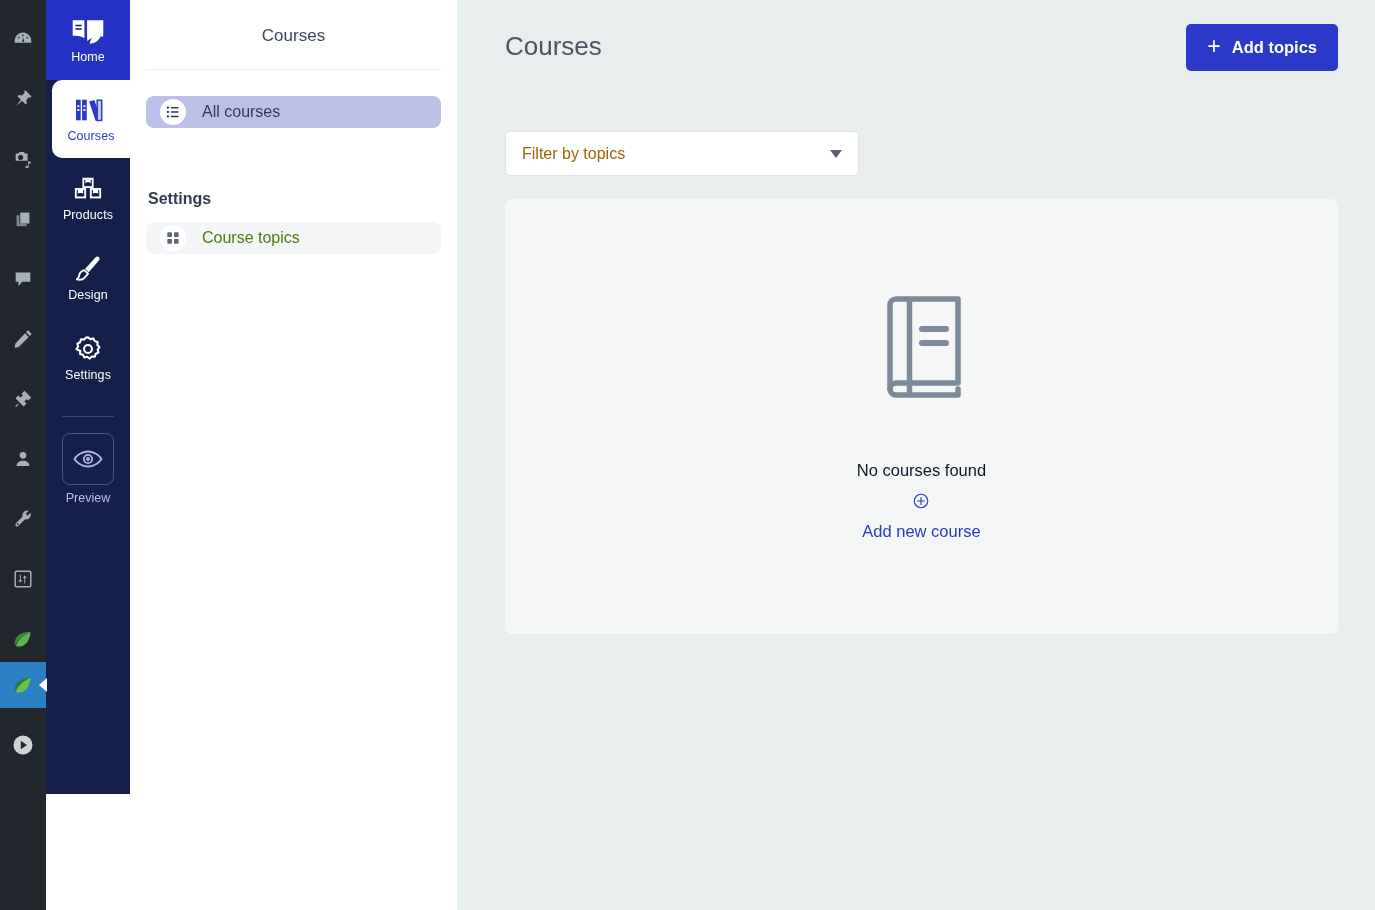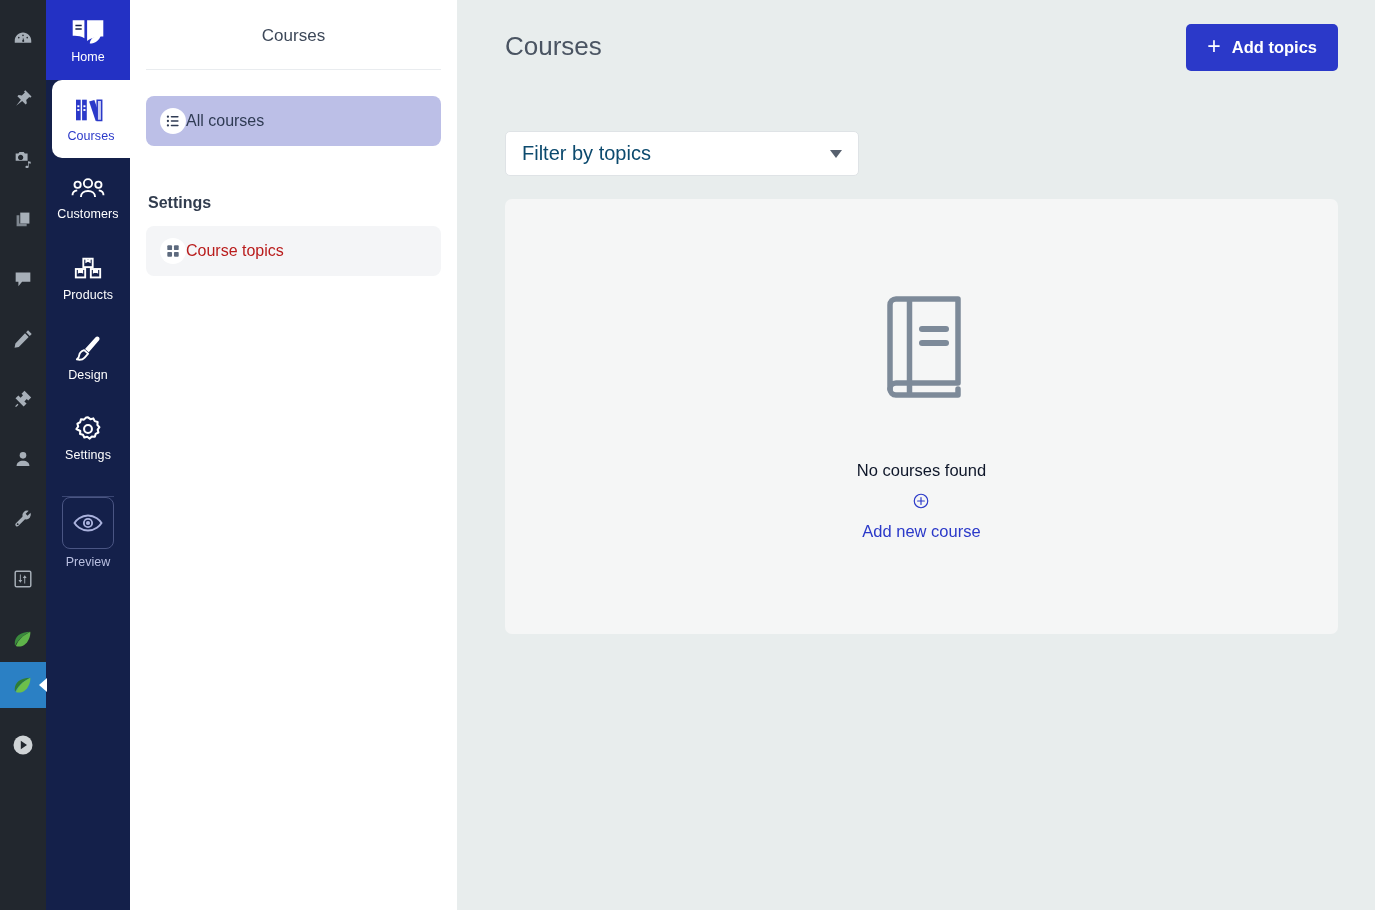--- a/index.html
+++ b/index.html
@@ -52,21 +52,21 @@
     border-right: 8px solid #ffffff;
   }
 
   
   .icon-rail-item.p1  { margin-top: 16px; }
   .icon-rail-item.gap { margin-top: 14px; }
 
   
   .nav-rail {
     width: 84px;
-    height: 910px;
+    height: 794px;
     background: #14204a;
     flex: 0 0 84px;
     position: relative;
     z-index: 2;
     padding-bottom: 20px;
   }
   .nav-item {
     width: 84px;
     height: 80px;
     display: flex;
@@ -96,20 +96,21 @@
     height: 78px;
   }
   .nav-item.selected .nav-label { color: #2b39c9; font-weight: 400; }
   .nav-divider {
     width: 52px;
     height: 1px;
     background: #3a4673;
     margin: 18px auto 0 auto;
   }
   .preview-block {
+    margin-top: 16px;
     display: flex;
     flex-direction: column;
     align-items: center;
     gap: 6px;
     cursor: pointer;
     justify-content: center;
   }
   .preview-box {
     width: 52px;
     height: 52px;
@@ -140,27 +141,28 @@
     color: #3d4859;
     padding-top: 26px;
     padding-bottom: 23px;
   }
   .sub-divider {
     height: 1px;
     background: #e9ecef;
     margin: 0 0 26px 0;
   }
   .sub-item {
-    height: 50px;
+    height: 32px;
     border-radius: 8px;
     display: flex;
     align-items: center;
+    gap: 16px;
     padding: 0 14px;
     cursor: pointer;
-    margin-bottom: 8px;
+    margin-bottom: 22px;
   }
   .sub-item.active {
     background: #bcbfe7;
   }
   .sub-item.plain {
     background: #f4f5f7;
   }
   .sub-item-icon {
     width: 26px;
     height: 26px;
@@ -168,21 +170,21 @@
     background: #ffffff;
     display: flex;
     align-items: center;
     justify-content: center;
     flex: 0 0 26px;
   }
   .sub-item-label {
     font-size: 16px;
     color: #2f3b54;
   }
-  .sub-item.plain .sub-item-label { color: #b91c1c; }
+  .sub-item.plain .sub-item-label { color: #4d7c0f; }
   .sub-section-title {
     font-size: 16px;
     color: #313c4e;
     font-weight: 700;
     padding: 40px 0 14px 2px;
   }
 
   
   .main {
     flex: 1 1 auto;
@@ -233,22 +235,22 @@
     background: #ffffff;
     border: 1px solid #dfe3e6;
     border-radius: 5px;
     display: flex;
     align-items: center;
     justify-content: space-between;
     padding: 0 16px;
     cursor: pointer;
   }
   .filter-text {
-    font-size: 20px;
-    color: #0c4a6e;
+    font-size: 16px;
+    color: #a16207;
   }
   .caret-down {
     width: 0; height: 0;
     border-left: 6.5px solid transparent;
     border-right: 6.5px solid transparent;
     border-top: 8px solid #57606e;
   }
 
   .empty-card {
     margin-top: 23px;
@@ -393,30 +395,20 @@
         <rect x="9.9" y="11" width="2.2" height="2" fill="#ffffff"></rect>
         <rect x="9.9" y="15" width="2.2" height="2" fill="#ffffff"></rect>
         <path fill="#2b39c9" d="M16 6.8l5.6-1.6 7 21-5.6 1.6z"></path>
         <path fill="#ffffff" d="M24.5 6.6l4.6-1.4v21.5l-4.6 1.4z"></path>
         <path fill="#2b39c9" d="M24.2 5.4h5.4v22h-5.4z" opacity="0.25"></path>
         <path fill="none" stroke="#2b39c9" stroke-width="1.6" d="M24.6 5.6h4.8v21.6h-4.8z"></path>
       </svg>
       <span class="nav-label">Courses</span>
     </div>
 
-    <div class="nav-item">
-      <svg width="34" height="28" viewBox="0 0 36 28">
-        <circle cx="18" cy="8" r="4.4" fill="none" stroke="#ffffff" stroke-width="2"></circle>
-        <circle cx="7" cy="9.5" r="3.3" fill="none" stroke="#ffffff" stroke-width="2"></circle>
-        <circle cx="29" cy="9.5" r="3.3" fill="none" stroke="#ffffff" stroke-width="2"></circle>
-        <path fill="none" stroke="#ffffff" stroke-width="2" d="M10.5 22.5c0-4 3.4-6.4 7.5-6.4s7.5 2.4 7.5 6.4"></path>
-        <path fill="none" stroke="#ffffff" stroke-width="2" d="M1.6 20.5c0-3 2-4.8 5-5.1M34.4 20.5c0-3-2-4.8-5-5.1"></path>
-      </svg>
-      <span class="nav-label">Customers</span>
-    </div>
 
     <div class="nav-item">
       <svg width="32" height="30" viewBox="0 0 32 32">
         <rect x="11" y="5" width="10" height="9" fill="none" stroke="#ffffff" stroke-width="2"></rect>
         <path fill="none" stroke="#ffffff" stroke-width="2" d="M14.2 5v3.2l1.8-1.1 1.8 1.1V5"></path>
         <rect x="3" y="16" width="10" height="9" fill="none" stroke="#ffffff" stroke-width="2"></rect>
         <path fill="none" stroke="#ffffff" stroke-width="2" d="M6.2 16v3.2L8 18.1l1.8 1.1V16"></path>
         <rect x="19" y="16" width="10" height="9" fill="none" stroke="#ffffff" stroke-width="2"></rect>
         <path fill="none" stroke="#ffffff" stroke-width="2" d="M22.2 16v3.2l1.8-1.1 1.8 1.1V16"></path>
       </svg>

